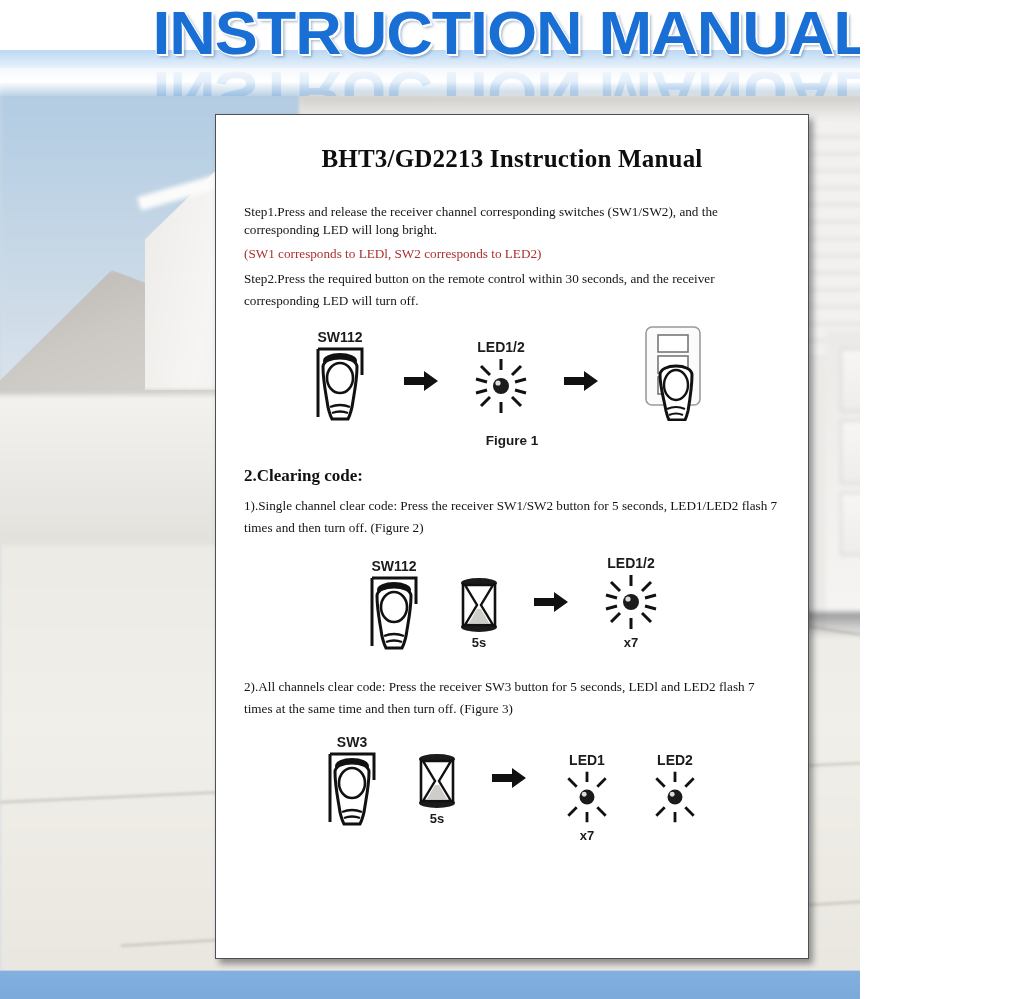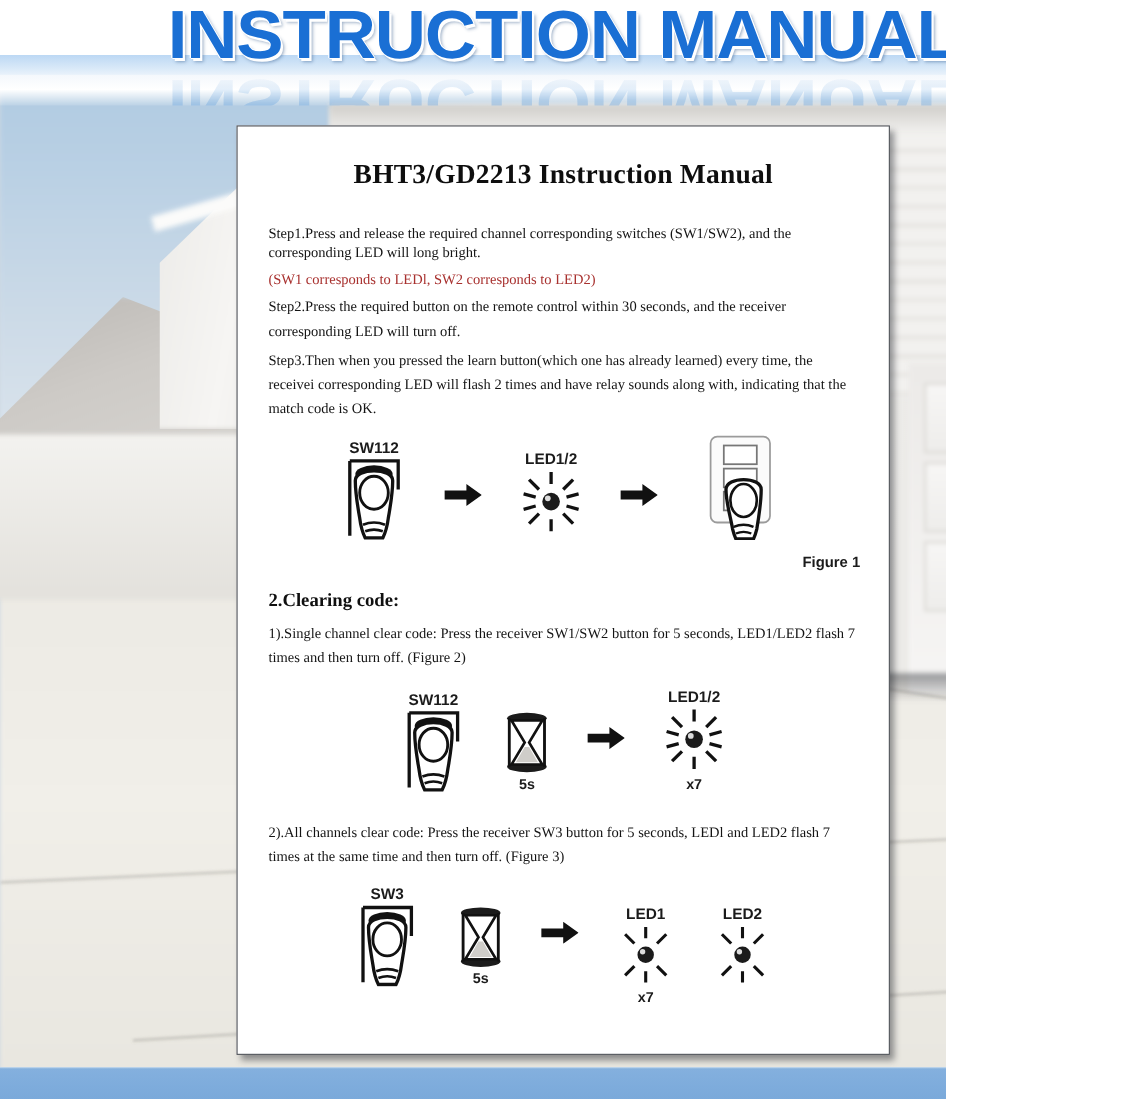--- a/index.html
+++ b/index.html
@@ -242,21 +242,21 @@
     margin: 14px 0 4px 0;
     position: relative;
   }
   .fig-row {
     display: flex;
     align-items: flex-end;
     justify-content: center;
     gap: 30px;
   }
   .fig-cap {
-    text-align: right;
+    text-align: center;
     font-family: "Liberation Sans", sans-serif;
     font-weight: bold;
     font-size: 13.5px;
     color: #1b1b1b;
     margin-top: 12px;
   }
   .lbl {
     font-family: "Liberation Sans", sans-serif;
     font-weight: bold;
     font-size: 14px;
@@ -318,24 +318,23 @@
     <div class="banner-bg-bottom"></div>
     <div class="banner-text">INSTRUCTION MANUAL</div>
     <div class="banner-reflect">INSTRUCTION MANUAL</div>
   </div>
 
   <div class="sheet-shadow"></div>
   <div class="sheet">
 
     <div class="doc-title">BHT3/GD2213 Instruction Manual</div>
 
-    <p class="para tight">Step1.Press and release the required channel corresponding switches (SW1/SW2), and the corresponding LED will long bright.</p>
+    <p class="para tight">Step1.Press and release the receiver channel corresponding switches (SW1/SW2), and the corresponding LED will long bright.</p>
     <p class="para tight red">(SW1 corresponds to LEDl, SW2 corresponds to LED2)</p>
     <p class="para gap">Step2.Press the required button on the remote control within 30 seconds, and the receiver corresponding LED will turn off.</p>
-    <p class="para gap">Step3.Then when you pressed the learn button(which one has already learned) every time, the receivei corresponding LED will flash 2 times and have relay sounds along with, indicating that the match code is OK.</p>
 
     <div class="figure">
       <div class="fig-row">
 
         <div class="cell">
           <div class="lbl">SW112</div>
           <svg width="64" height="76" viewBox="0 0 64 76">
             <path d="M10 4 H54 V30" fill="none" stroke="#111" stroke-width="3"></path>
             <path d="M10 4 V72" fill="none" stroke="#111" stroke-width="3"></path>
             <ellipse cx="32" cy="16" rx="17" ry="8" fill="#111"></ellipse>

